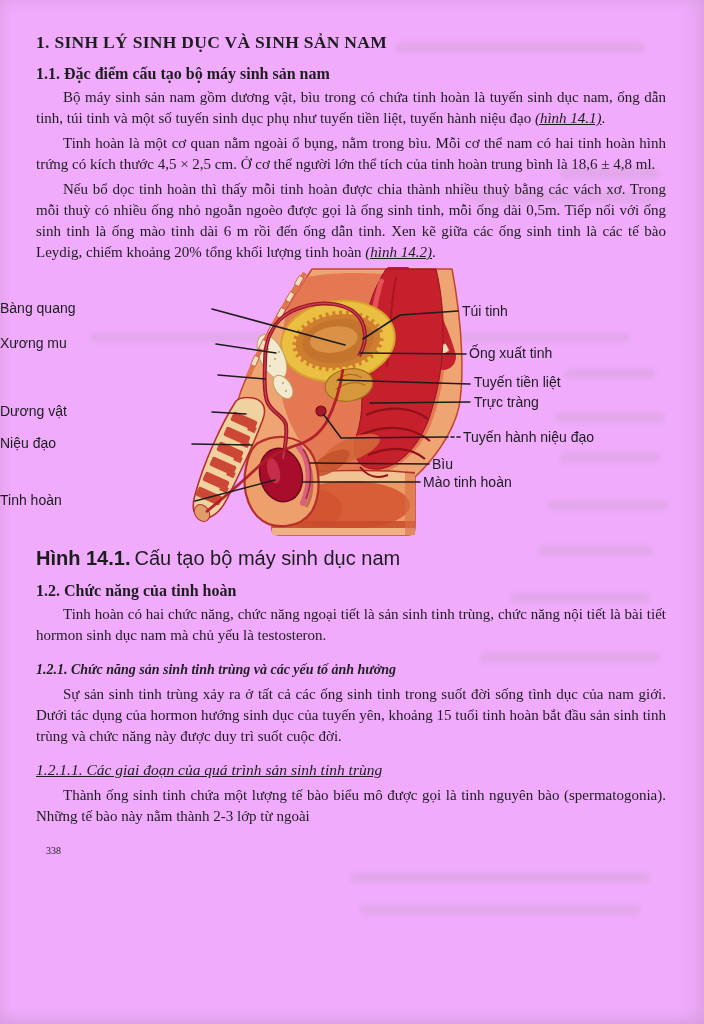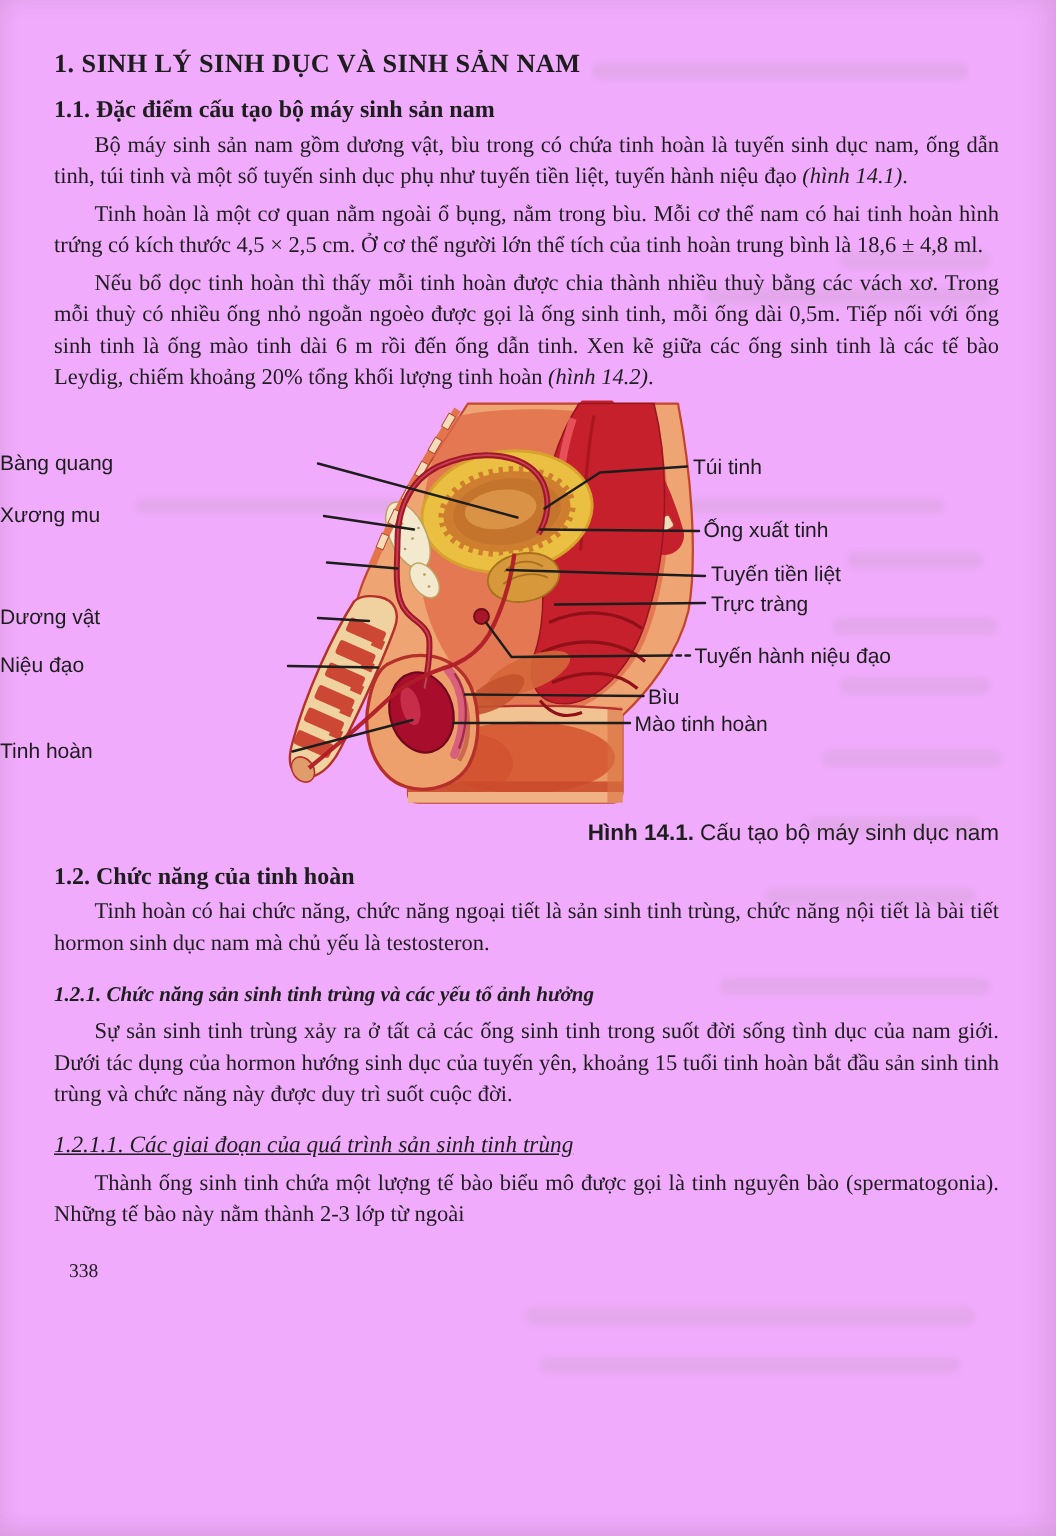--- a/index.html
+++ b/index.html
@@ -18,39 +18,39 @@
   
   .st{position:absolute;height:11px;background:#7d815e;opacity:.10;filter:blur(2px);border-radius:6px;pointer-events:none;}
   h1.doc-h1{font-size:17.5px;margin:4px 0 10px;font-weight:bold;letter-spacing:.3px;}
   h2.doc-h2{font-size:16px;margin:12px 0 4px;font-weight:bold;}
   h3.doc-h3{font-size:14px;margin:16px 0 6px;font-weight:bold;font-style:italic;}
   h4.doc-h4{font-size:15.5px;margin:14px 0 6px;font-weight:normal;font-style:italic;text-decoration:underline;}
   p.body-par{
     font-size:15px;line-height:21px;margin:4px 0;
     text-align:justify;text-indent:27px;
   }
-  p.body-par i{font-style:italic;}
+  p.body-par i{font-style:italic;text-decoration:underline;}
   .figure{
     position:relative;height:278px;width:704px;
     margin:2px 0 0 -36px;
   }
   .figure svg{position:absolute;left:0;top:0;}
   .fig-label{
     position:absolute;
     font-family:"Liberation Sans","DejaVu Sans",sans-serif;
     font-size:14px;color:#1c1c1c;white-space:nowrap;line-height:19px;
   }
   .fig-label.ll{left:0;}
   .caption{
-    text-align:right;font-size:15px;margin:2px 0 0;
+    text-align:left;font-size:20px;margin:2px 0 0;
     font-family:"Liberation Sans","DejaVu Sans",sans-serif;
   }
   .caption b{font-weight:bold;}
   .caption span{margin-left:4px;}
-  .page-number{font-size:13px;margin:18px 0 0 10px;}
+  .page-number{font-size:10px;margin:18px 0 0 10px;}
 </style>
 </head>
 <body>
 
 <div class="page">
 
   <div class="st" style="left:395px;top:42px;width:250px;"></div>
   <div class="st" style="left:560px;top:168px;width:100px;"></div>
   <div class="st" style="left:470px;top:192px;width:190px;"></div>
   <div class="st" style="left:90px;top:333px;width:540px;height:9px;"></div>

